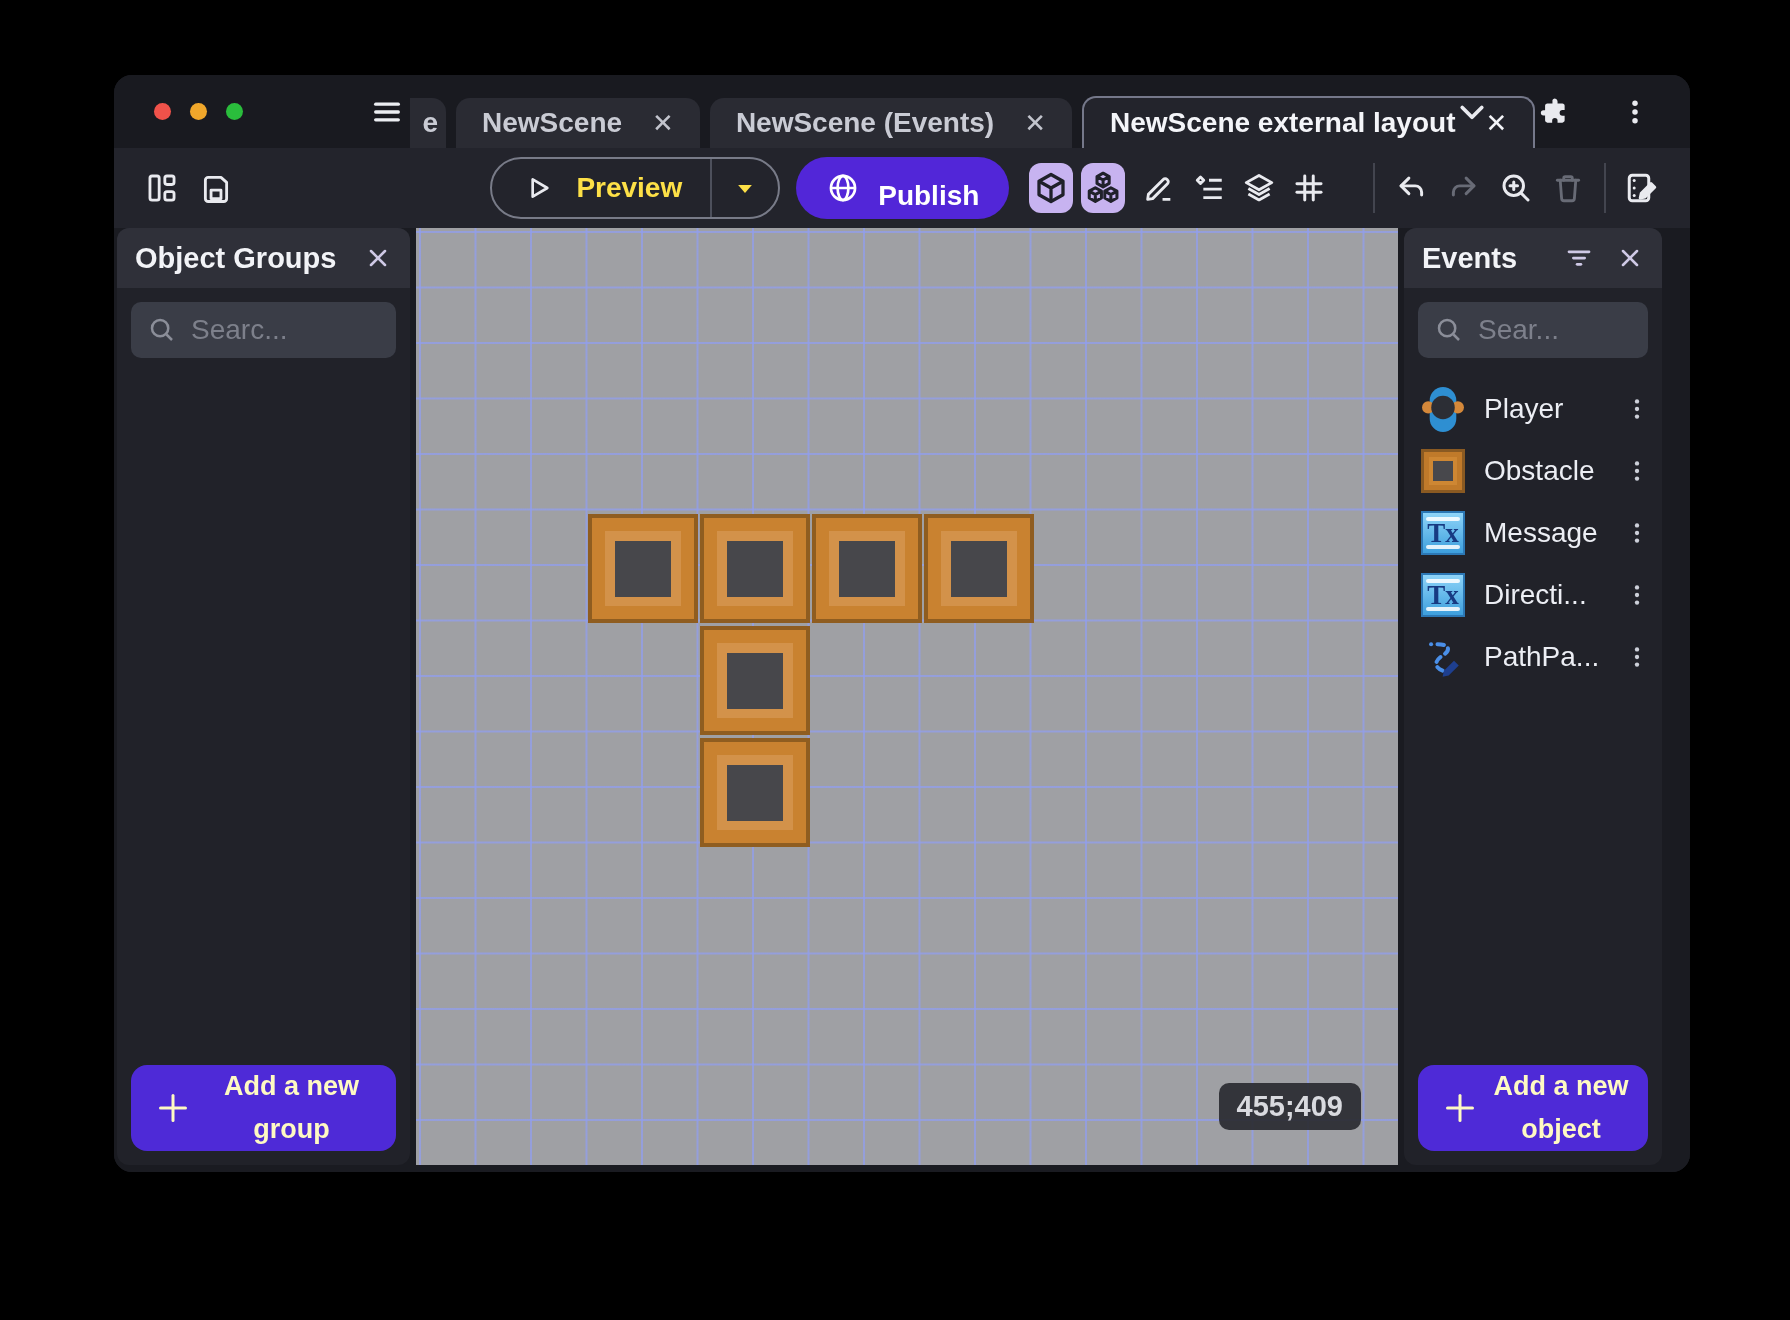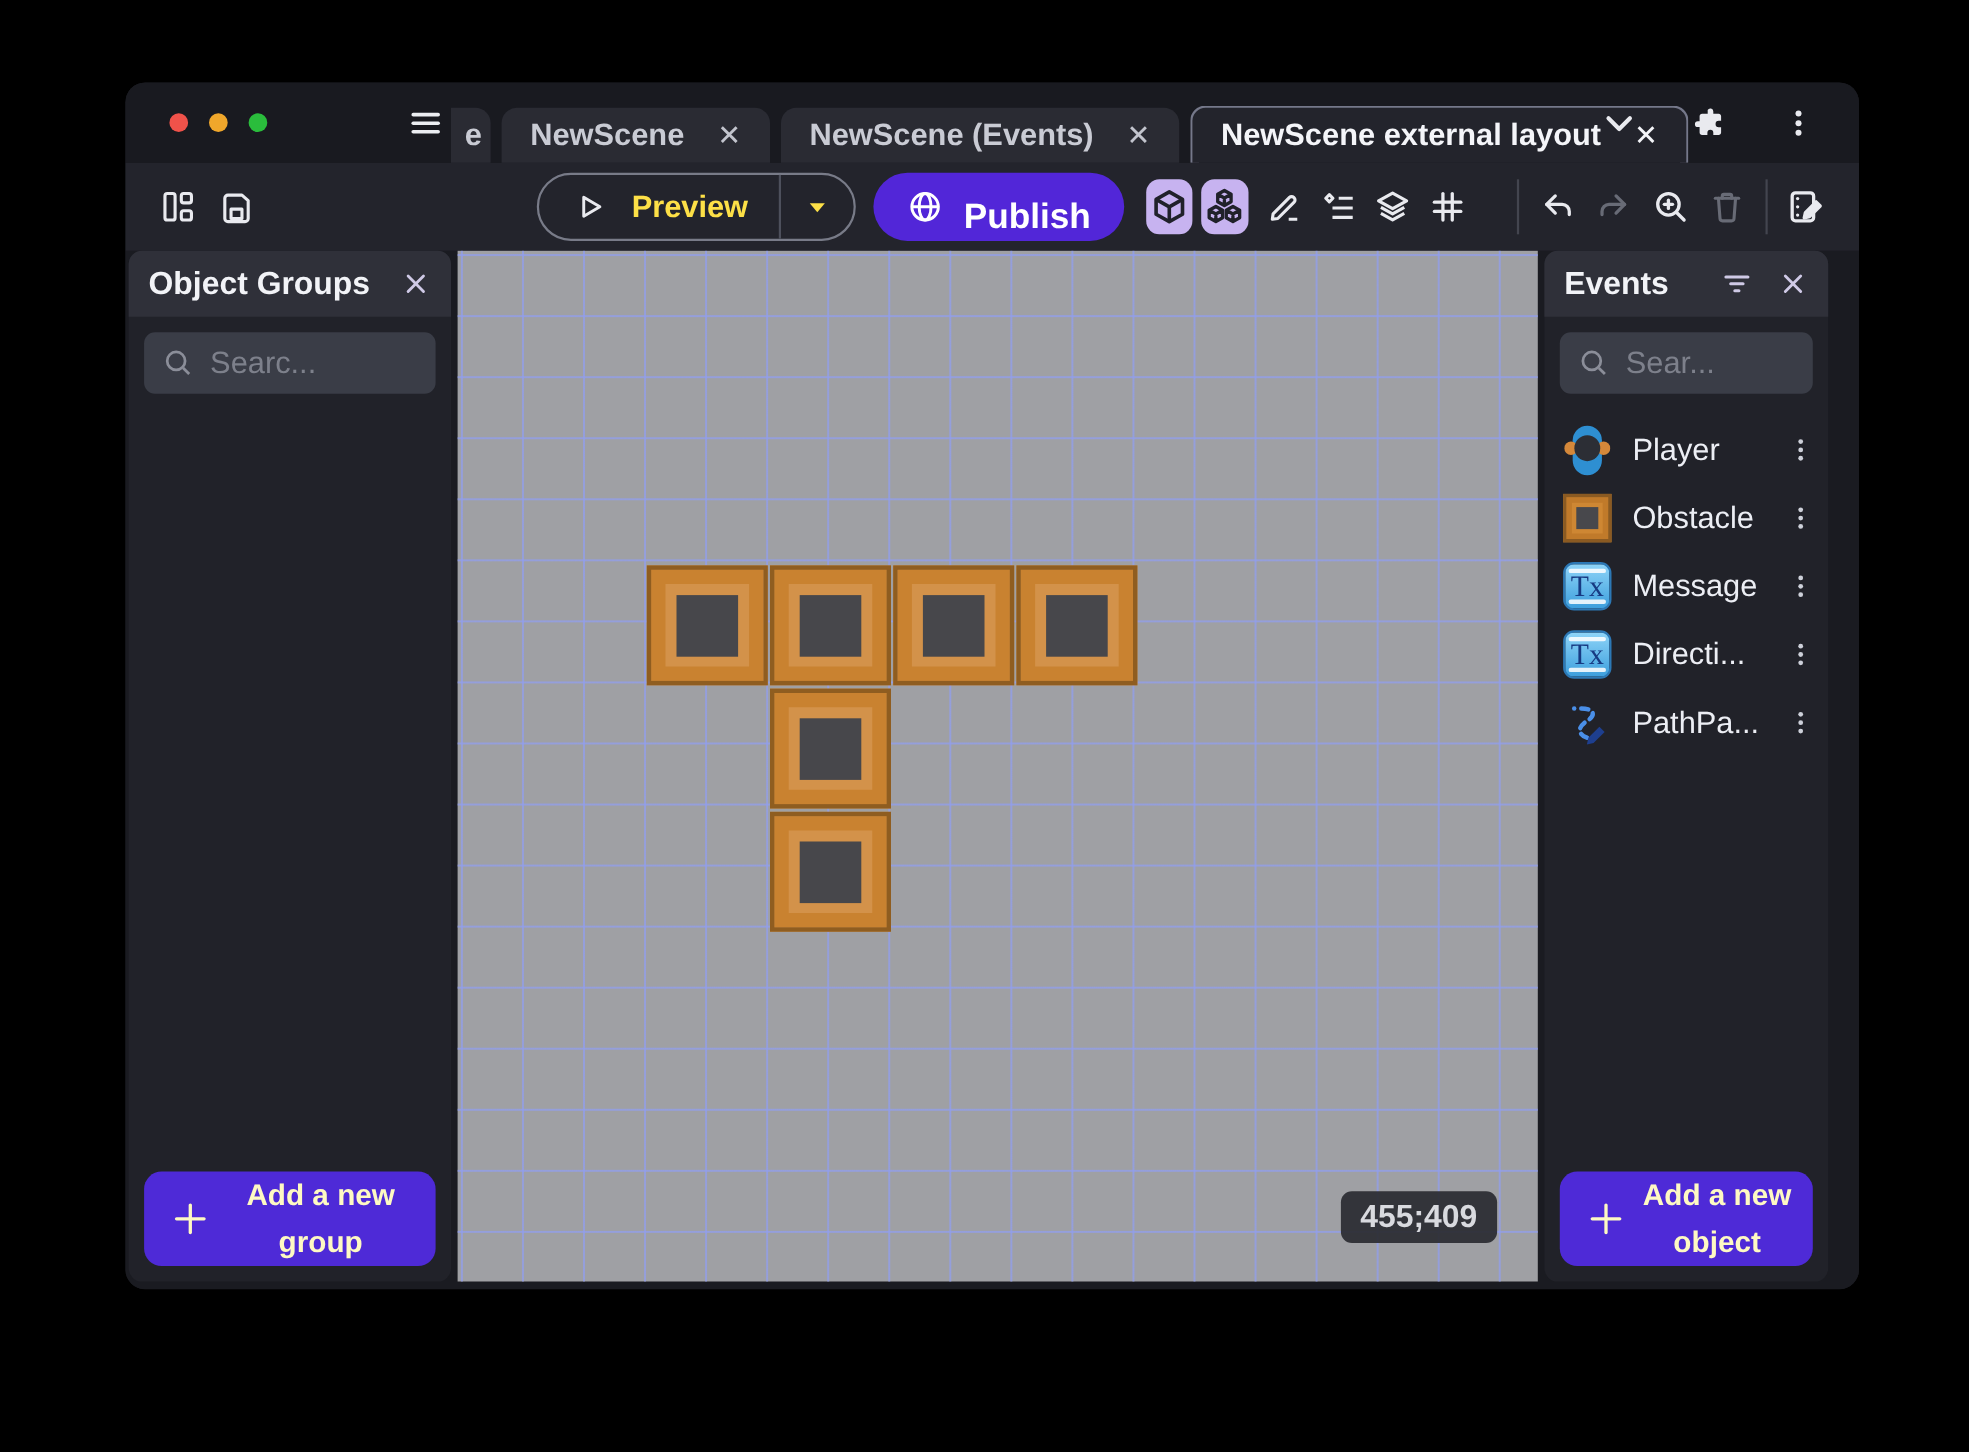--- a/index.html
+++ b/index.html
@@ -30,21 +30,21 @@
   .ico.dim { color:#686b76; }
   .tbtn { width:46px; height:46px; border-radius:10px; }
   .preview { margin-left:254px; height:62px; border:2px solid #787b88; border-radius:31px;
              display:flex; align-items:center; color:#fde047; }
   .preview .seg1 { display:flex; align-items:center; gap:22px; padding:0 28px 0 30px; }
   .preview .seg1 span { font-size:28px; font-weight:700; }
   .preview .vdiv { width:2px; height:58px; background:#4d505c; }
   .preview .seg2 { padding:0 18px; display:flex; align-items:center; }
   .publish { margin-left:16px; height:62px; border-radius:31px; background:#5226d8; border:none;
              display:flex; align-items:center; gap:18px; padding:0 30px; color:#fff; }
-  .publish span { font-size:32px; font-weight:700;margin-top:16px; }
+  .publish span { font-size:28px; font-weight:700;margin-top:16px; }
   .toggle { width:50px; height:50px; border-radius:12px; background:#c7b3f0; color:#20212a;
             display:flex; align-items:center; justify-content:center; border:none; }
   .tooldiv { width:2px; height:50px; background:#43454f; margin:0 16px; }
 
   
   .content { flex:1; background:#1a1b21; display:flex; gap:6px; padding:0 28px 7px 3px; min-height:0; }
 
   .panel { width:293px; background:#212229; border-radius:12px; display:flex; flex-direction:column; flex:none; }
   .panel.right { width:258px; }
   .panel-head { height:60px; background:#2f3039; border-radius:12px 12px 0 0; display:flex;
@@ -60,23 +60,23 @@
   .panel-body { flex:1; min-height:0; overflow:hidden; }
 
   .obj-row { height:62px; display:flex; align-items:center; padding:0 12px 0 16px; gap:18px; }
   .obj-label { font-size:28px; color:#eceef4; flex:1; white-space:nowrap; overflow:hidden; }
   .kebab { color:#cdd0d9; display:flex; }
 
   .obj-ico { width:46px; height:46px; flex:none; display:flex; align-items:center; justify-content:center; }
   .obstacle-mini { width:44px; height:44px; background:#ce8733; border:3px solid #8a5a22;
                    box-shadow:inset 0 0 0 5px #c07a2a; display:flex; align-items:center; justify-content:center; }
   .obstacle-mini i { width:20px; height:20px; background:#48484c; display:block; }
-  .tx-ico { width:44px; height:44px; border-radius:10px; background:linear-gradient(#8ed4f8,#3d9fdd);
+  .tx-ico { width:44px; height:44px; border-radius:0; background:linear-gradient(#8ed4f8,#3d9fdd);
             border:2px solid #2c78b5; position:relative; display:flex; align-items:center; justify-content:center;
-            font-family:"Liberation Serif", serif; font-weight:400; font-size:27px; color:#173a82; }
+            font-family:"Liberation Serif", serif; font-weight:700; font-size:27px; color:#173a82; }
   .tx-ico::before, .tx-ico::after { content:""; position:absolute; left:3px; right:3px; height:4px;
             background:rgba(255,255,255,.85); border-radius:2px; }
   .tx-ico::before { top:4px; } .tx-ico::after { bottom:4px; }
 
   .addbtn { margin:12px 14px 14px; min-height:86px; border-radius:16px; background:#4e2ad7; border:none;
             color:#fef9c3; display:flex; align-items:center; gap:10px; padding:0 16px 0 22px; flex:none; }
   .addbtn .lbl { flex:1; font-size:27px; font-weight:700; line-height:1.6; text-align:center; }
 
   
   .canvas { flex:1; position:relative; background:#9fa0a4; overflow:hidden;

